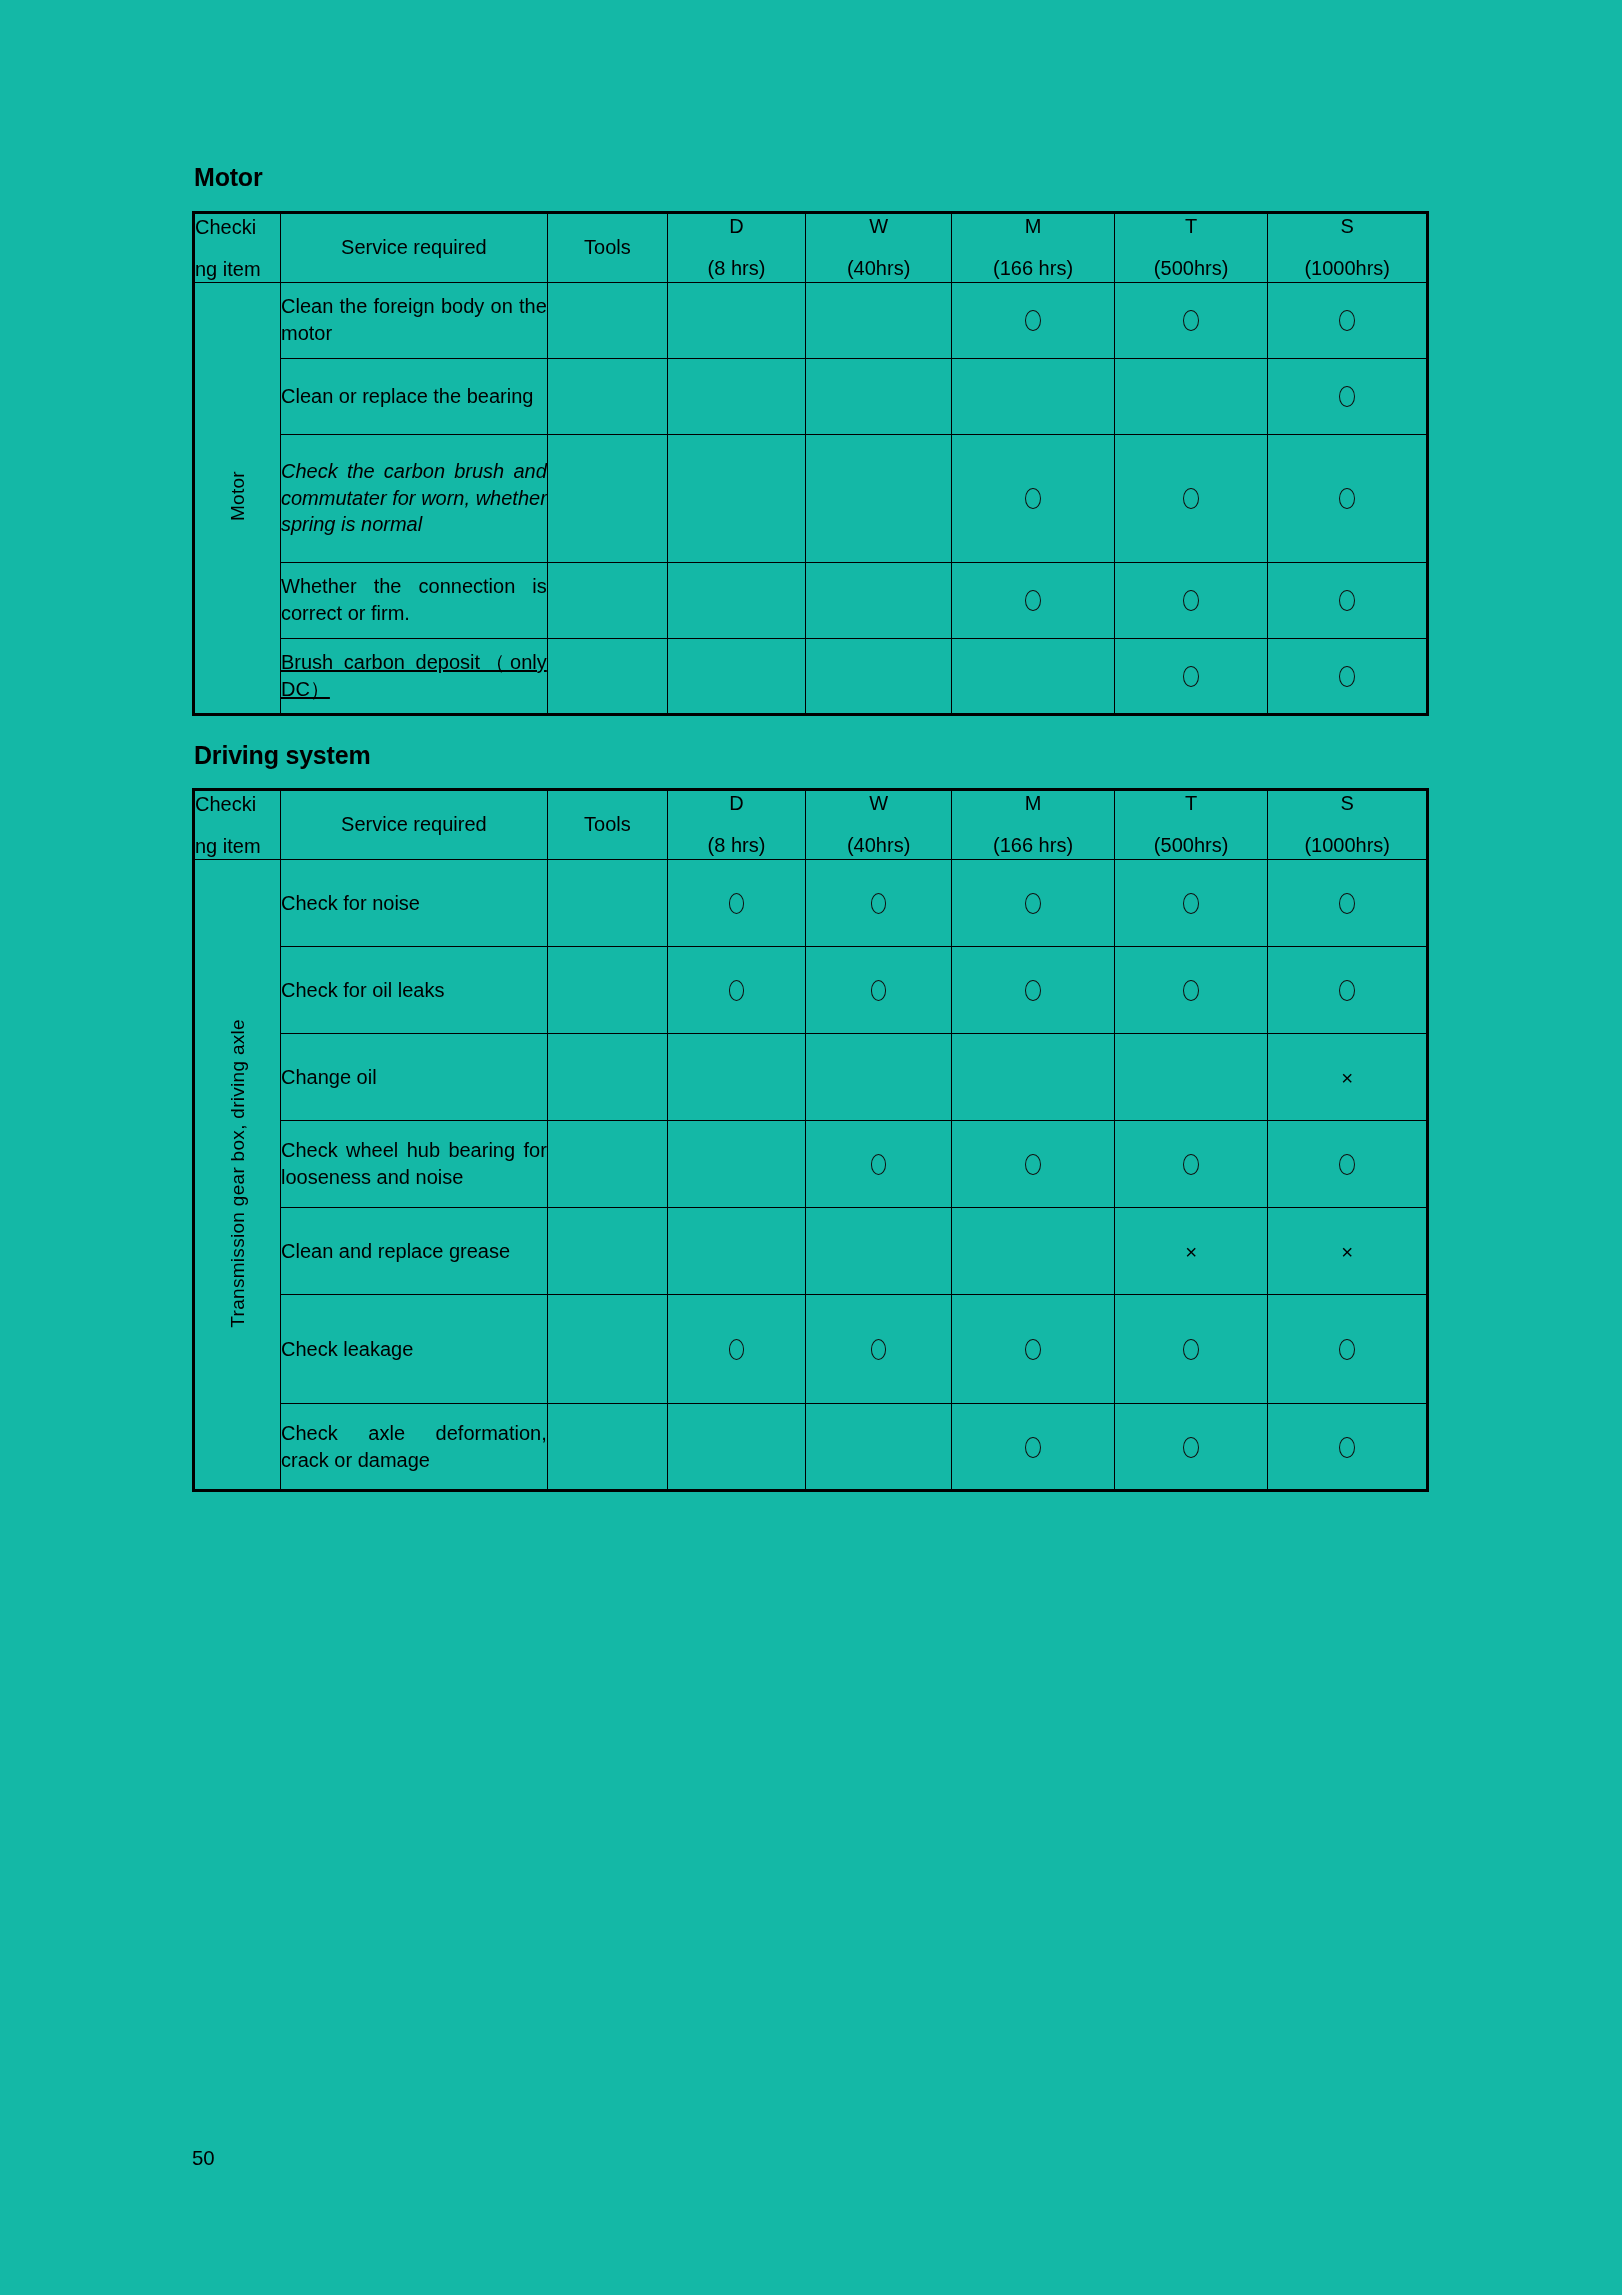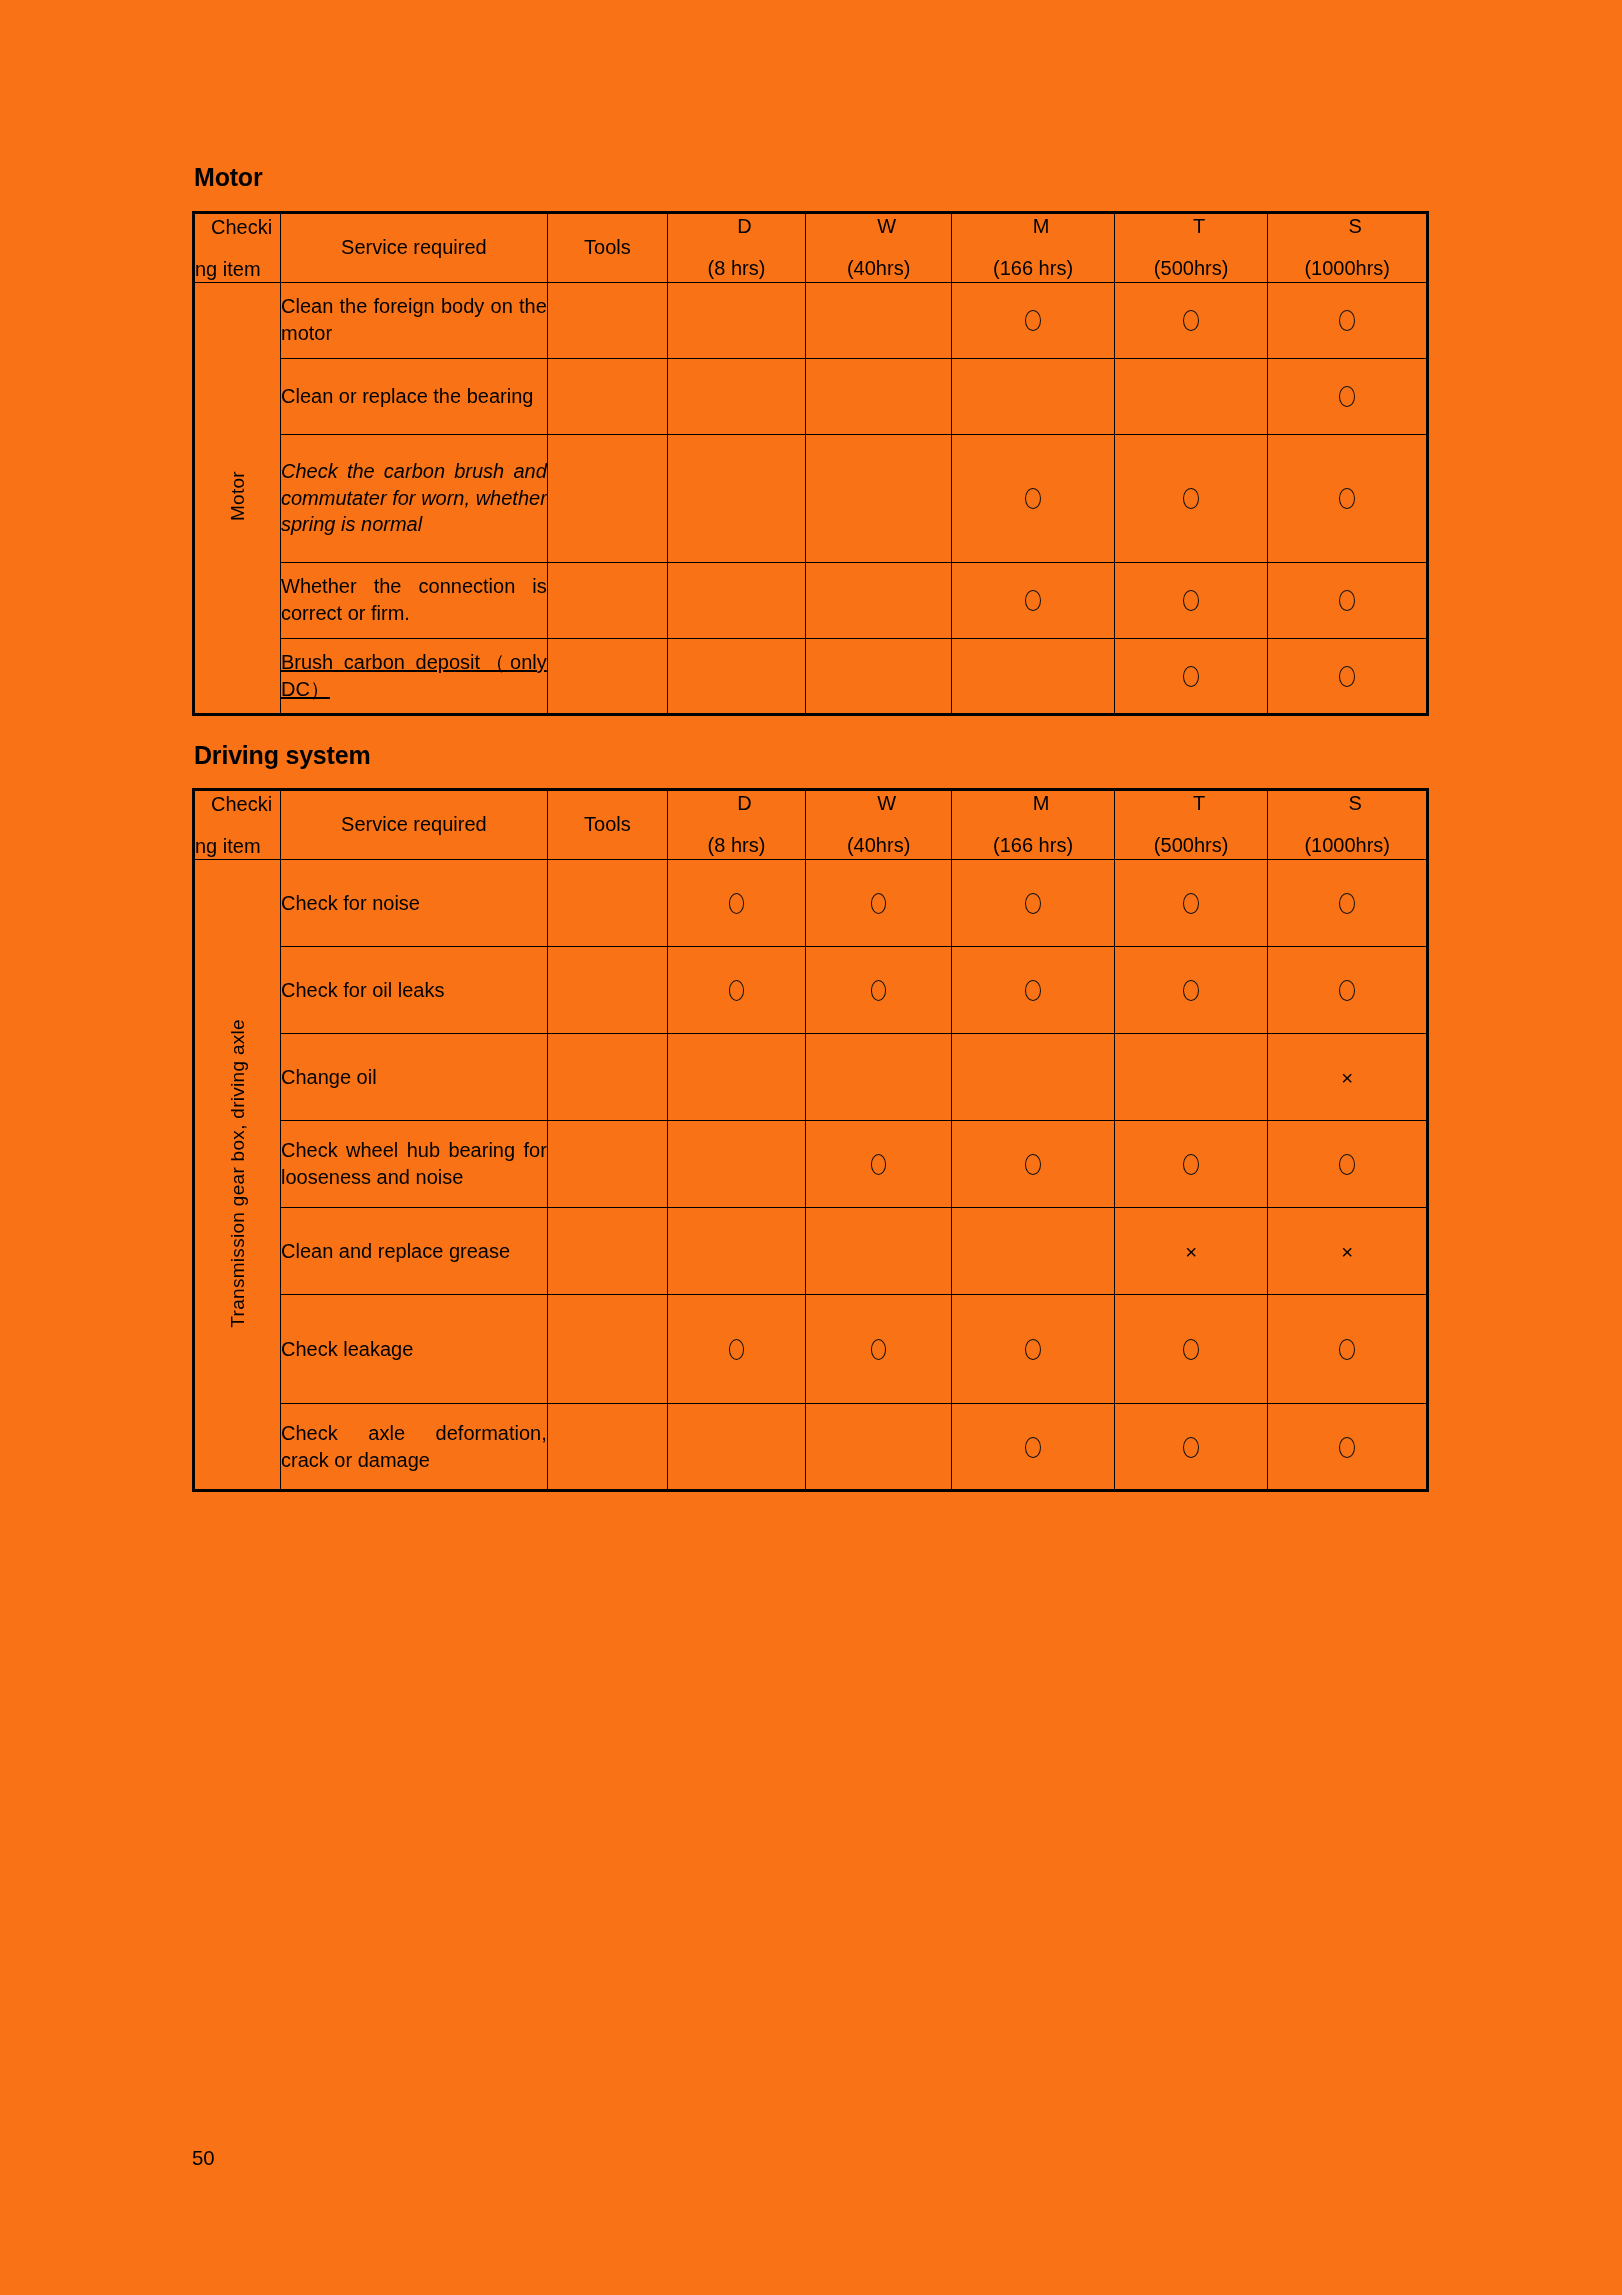--- a/index.html
+++ b/index.html
@@ -8,21 +8,21 @@
     background: #ffffff;
   }
   body {
     font-family: "Liberation Sans", sans-serif;
     color: #000000;
   }
   .page {
     position: relative;
     width: 1623px;
     height: 2295px;
-    background: #f97316;
+    background: #14b8a6;
     box-sizing: border-box;
     overflow: hidden;
   }
   .content {
     position: absolute;
     left: 192px;
     top: 164px;
     width: 1237px;
   }
 
@@ -60,21 +60,20 @@
   }
   .hdr-checking {
     font-size: 20px;
     line-height: 1.3;
     text-align: left;
     padding: 2.7px 4.1px 2.7px 5.5px;
     word-break: break-all;
   }
   .hdr-code {
     display: block;
-    padding-left: 16px;
   }
   .hdr-hours {
     display: block;
     margin-top: 16px;
   }
 
   
   col.c-item    { width: 60px; }
   col.c-service { width: 184px; }
   col.c-tools   { width: 83px; }

